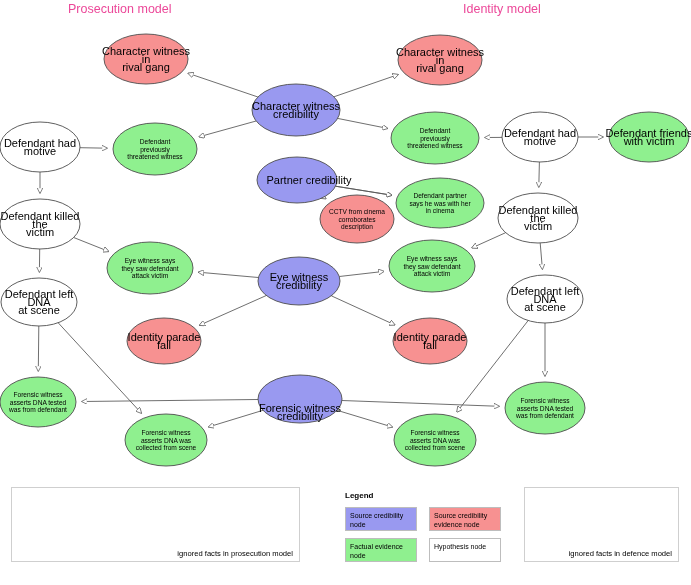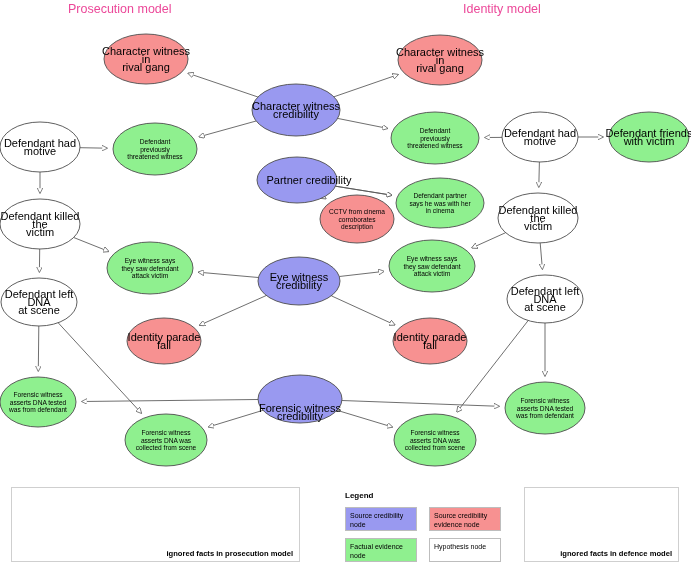--- a/index.html
+++ b/index.html
@@ -77,21 +77,21 @@
     background: #fff;
     box-sizing: border-box;
   }
   #ignored-prosecution { left: 11px; top: 487px; width: 289px; height: 75px; }
   #ignored-defence     { left: 524px; top: 487px; width: 155px; height: 75px; }
   .ignore-caption {
     position: absolute;
     right: 6px;
     bottom: 3px;
     font-size: 7.6px;
-    font-weight: bold;
+    font-weight: normal;
     color: #000;
     white-space: nowrap;
   }
 </style>
 </head>
 <body>
 
 <div id="title-prosecution" class="model-title">Prosecution model</div>
 <div id="title-defence" class="model-title">Identity model</div>
 

